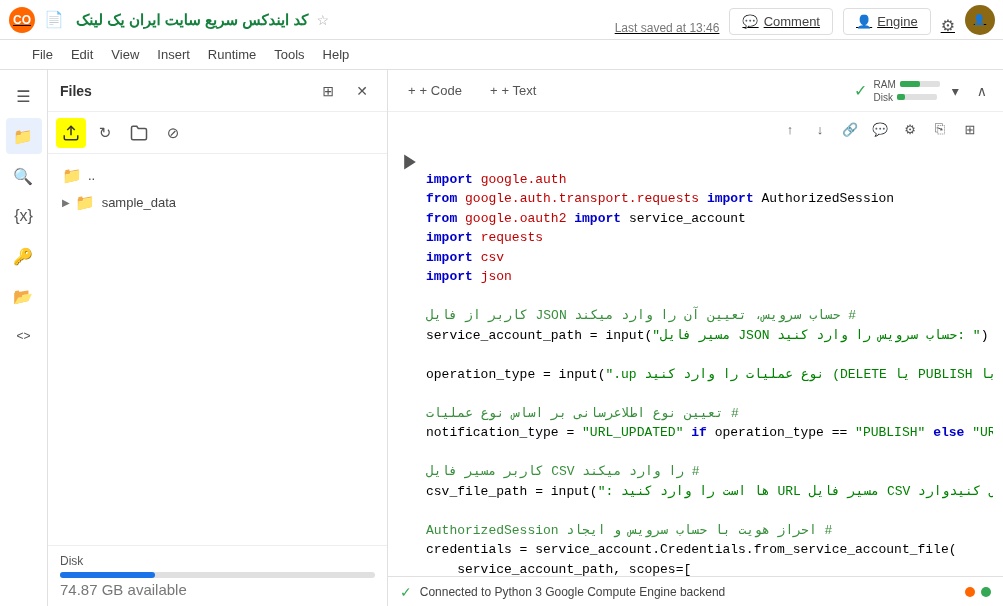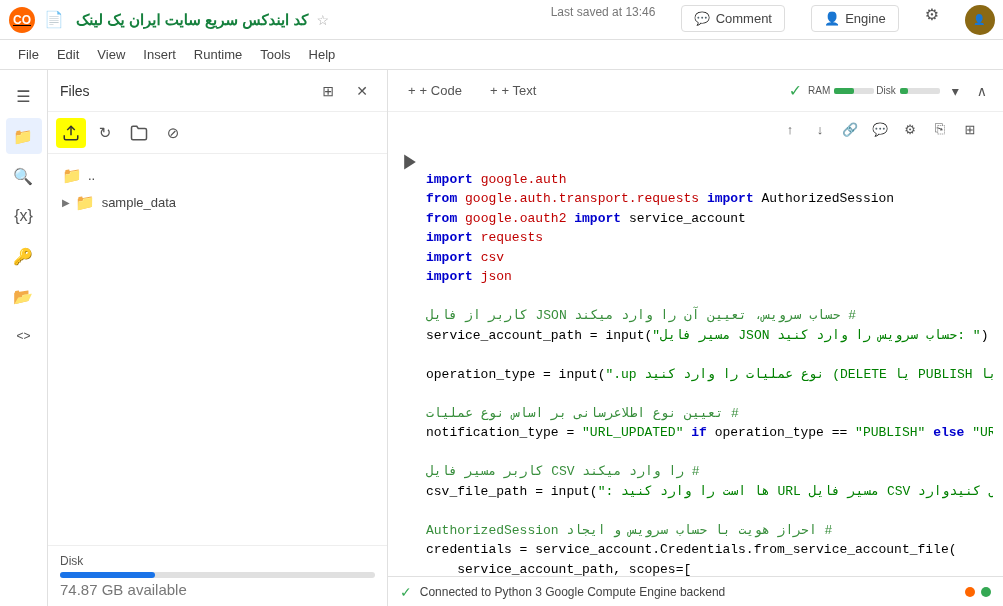--- a/index.html
+++ b/index.html
@@ -18,26 +18,26 @@
       display: flex; align-items: center; justify-content: center;
       color: white; font-weight: bold; font-size: 12px;
     }
     .drive-icon { color: #555; font-size: 16px; margin-right: 4px; }
     .doc-title {
       font-size: 15px; color: #15803d; font-weight: 700; direction: rtl;
     }
     .star-icon { color: #aaa; font-size: 14px; cursor: pointer; }
     .menu-bar {
       display: flex; align-items: center; gap: 2px;
-      border-bottom: 1px solid #e0e0e0; padding: 2px 10px; height: 30px;
+      border-bottom: 1px solid #e0e0e0; padding: 2px 24px; height: 30px;
     }
     .menu-item {
       padding: 3px 8px; font-size: 13px; color: #444; cursor: pointer; border-radius: 3px;
     }
-    .top-right { margin-left: auto; display: flex; align-items: flex-start; gap: 26px; }
+    .top-right { margin-left: auto; display: flex; align-items: flex-end; gap: 10px; text-decoration: underline; }
     .comment-btn, .share-btn {
       display: flex; align-items: center; gap: 5px; padding: 5px 12px;
       border: 1px solid #ddd; border-radius: 4px; font-size: 13px; cursor: pointer;
       color: #444; background: #fff;
     }
     .settings-icon { color: #555; font-size: 16px; cursor: pointer; }
     .avatar {
       width: 30px; height: 30px; border-radius: 50%; background: #8b6914;
       display: flex; align-items: center; justify-content: center; color: white; font-size: 12px;
       overflow: hidden;
@@ -48,21 +48,21 @@
 
     
     .sidebar {
       width: 340px; border-right: 1px solid #e0e0e0; display: flex; flex-direction: column;
       background: #fff; flex-shrink: 0;
     }
     .sidebar-header {
       display: flex; align-items: center; padding: 8px 12px; height: 42px;
       border-bottom: 1px solid #eee; gap: 8px;
     }
-    .sidebar-title { font-size: 14px; font-weight: 400; color: #333; flex: 1; }
+    .sidebar-title { font-size: 14px; font-weight: 700; color: #333; flex: 1; }
     .sidebar-icon-btn {
       width: 26px; height: 26px; display: flex; align-items: center; justify-content: center;
       cursor: pointer; border-radius: 3px; color: #555; font-size: 14px;
     }
     .sidebar-toolbar {
       display: flex; align-items: center; padding: 4px 8px; gap: 4px;
       border-bottom: 1px solid #eee; height: 42px;
     }
     .toolbar-btn {
       width: 30px; height: 30px; display: flex; align-items: center; justify-content: center;
@@ -106,21 +106,21 @@
     }
     .add-btn {
       display: flex; align-items: center; gap: 4px; padding: 4px 10px;
       color: #555; cursor: pointer; border-radius: 4px; font-size: 13px;
     }
     .cell-toolbar-right {
       margin-left: auto; display: flex; align-items: center; gap: 6px;
     }
     .run-check { color: #34a853; font-size: 16px; }
     .ram-disk-indicator {
-      display: flex; flex-direction: row; gap: 2px; font-size: 10px; color: #555;
+      display: flex; flex-direction: column; gap: 2px; font-size: 10px; color: #555;
     }
     .indicator-row { display: flex; align-items: center; gap: 4px; }
     .indicator-bar-bg { width: 40px; height: 6px; background: #e0e0e0; border-radius: 2px; }
     .indicator-bar-fill-ram { width: 20px; height: 6px; background: #34a853; border-radius: 2px; }
     .indicator-bar-fill-disk { width: 8px; height: 6px; background: #34a853; border-radius: 2px; }
     .expand-btn { cursor: pointer; color: #555; font-size: 14px; padding: 3px 6px; }
     .cell-action-bar {
       display: flex; align-items: center; padding: 4px 10px 0; gap: 6px; flex-shrink: 0;
     }
     .cell-action-btn {

